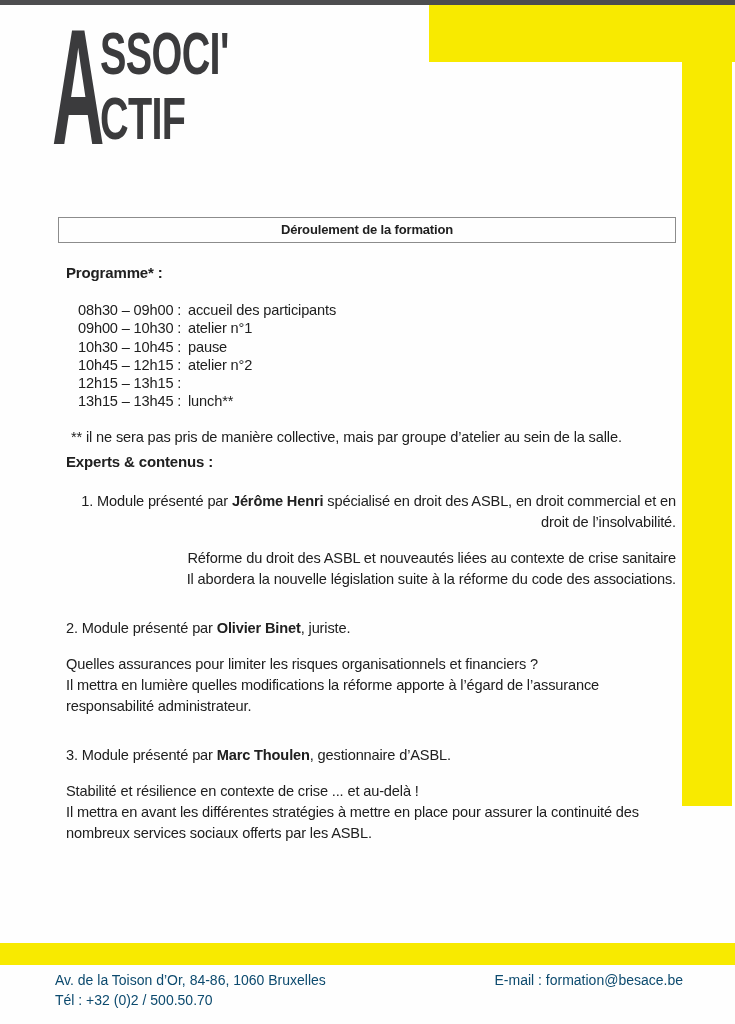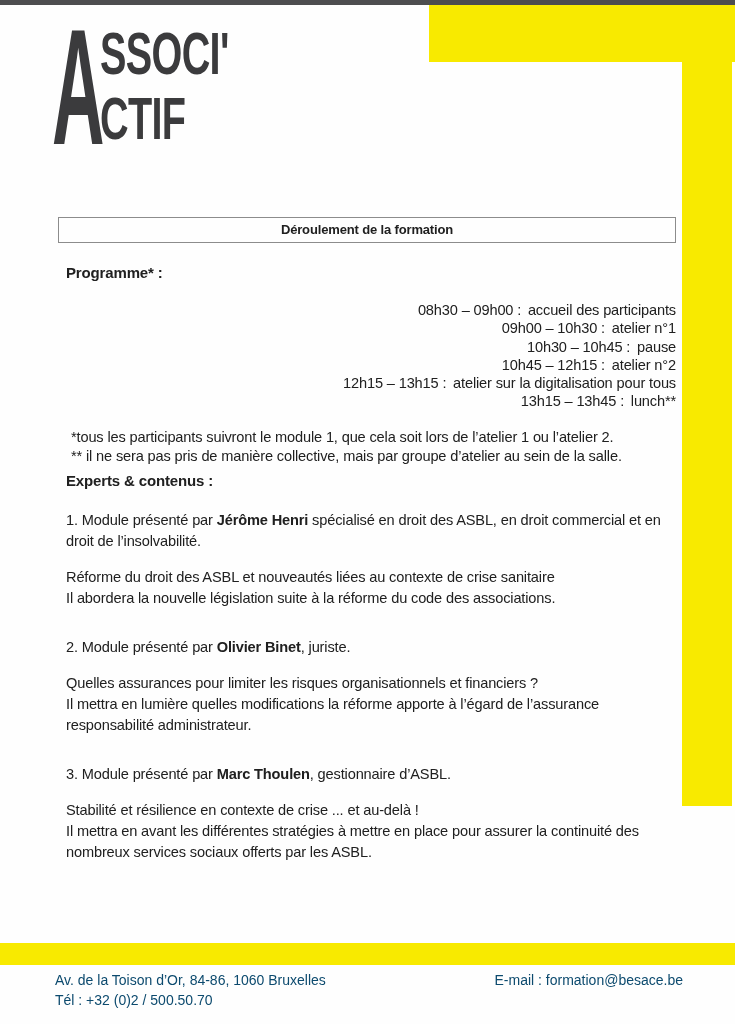--- a/index.html
+++ b/index.html
@@ -32,27 +32,27 @@
   .title-box{
     height:24px;line-height:24px;
     border:1px solid #8c8c8c;
     text-align:center;font-weight:bold;font-size:13px;
   }
   .section-heading{
     margin:20px 0 0 8px;
     font-weight:bold;font-size:15px;
   }
   .schedule{margin:18px 0 0 20px;}
-  .schedule-row{display:flex;line-height:18.3px;justify-content:flex-end;}
+  .schedule-row{display:flex;line-height:18.3px;}
   .schedule-time{width:110px;flex:0 0 110px;}
   .footnotes{margin:17px 0 0 13px;line-height:19px;}
   .heading-experts{margin-top:5px;}
   .modules{margin-top:8px;padding-left:8px;}
   .module{margin-top:28px;}
-  .module:first-child{margin-top:19px;}
+  .module:first-child{margin-top:19px;text-align:right;}
   .module-intro{line-height:21px;}
   .module-topic{margin-top:15px;line-height:21px;}
   .module-desc{line-height:21px;}
   b.presenter{font-weight:bold;}
   
   .footer-text{
     position:absolute;top:970px;left:55px;right:52px;
     display:flex;justify-content:space-between;align-items:flex-start;
     color:#5b5b5d;font-size:14px;line-height:20px;letter-spacing:0;
   }
@@ -94,30 +94,28 @@
       <div class="schedule-row">
         <span class="schedule-time">10h30 – 10h45 :</span>
         <span class="schedule-activity">pause</span>
       </div>
       <div class="schedule-row">
         <span class="schedule-time">10h45 – 12h15 :</span>
         <span class="schedule-activity">atelier n°2</span>
       </div>
       <div class="schedule-row">
         <span class="schedule-time">12h15 – 13h15 :</span>
-        <span class="schedule-activity">atelier sur la digitalisation pour tous</span>
       </div>
       <div class="schedule-row">
         <span class="schedule-time">13h15 – 13h45 :</span>
         <span class="schedule-activity">lunch**</span>
       </div>
     </div>
 
     <div class="footnotes">
-      <div>*tous les participants suivront le module 1, que cela soit lors de l’atelier 1 ou l’atelier 2.</div>
       <div>** il ne sera pas pris de manière collective, mais par groupe d’atelier au sein de la salle.</div>
     </div>
 
     <div class="section-heading heading-experts">Experts &amp; contenus :</div>
 
     <div class="modules">
 
       <div class="module">
         <div class="module-intro"><span>1. Module présenté par </span><b class="presenter">Jérôme Henri</b><span> spécialisé en droit des ASBL, en droit commercial et en droit de l’insolvabilité.</span></div>
         <div class="module-topic">Réforme du droit des ASBL et nouveautés liées au contexte de crise sanitaire</div>

